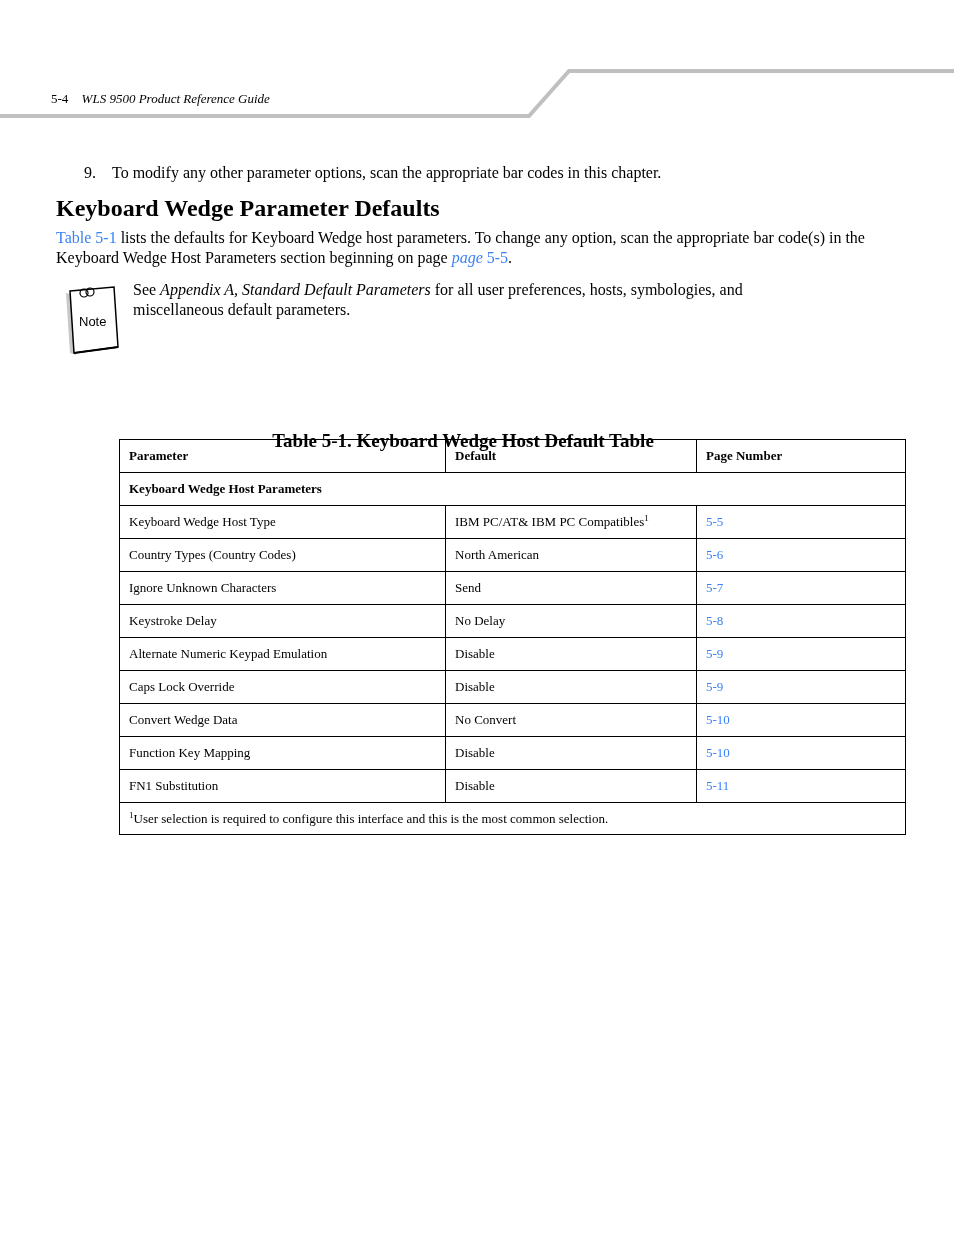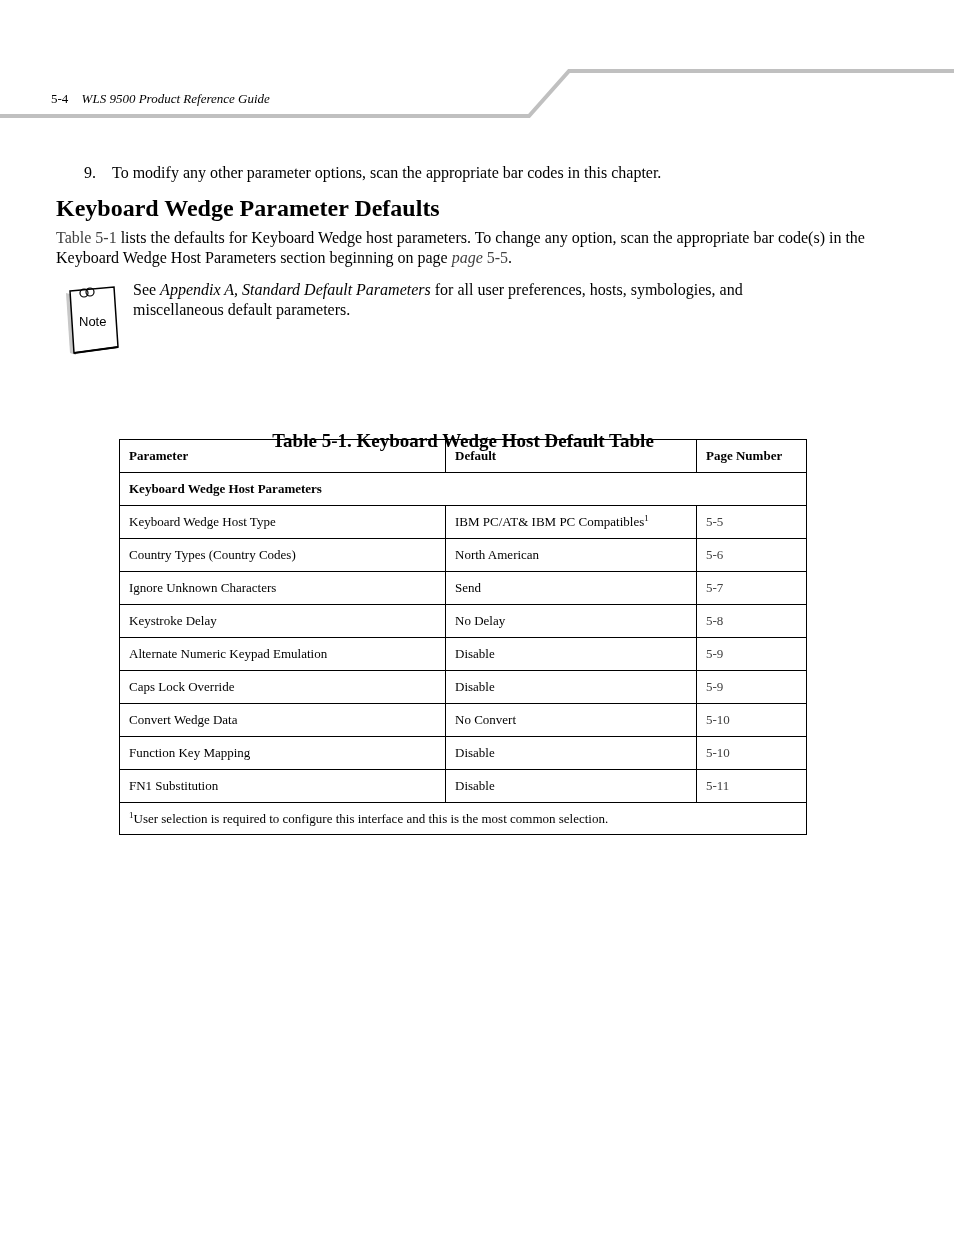--- a/index.html
+++ b/index.html
@@ -18,32 +18,32 @@
     }
     .step .num { display: inline-block; width: 28px; }
     h1 {
       position: absolute; left: 56px; top: 195px; margin: 0;
       font-size: 24px; font-weight: bold; white-space: nowrap;
     }
     .intro {
       position: absolute; left: 56px; top: 228px; width: 830px;
       font-size: 16px; line-height: 20px;
     }
-    a.link { color: #404040; text-decoration: none; }
+    a.link { color: #3b82f6; text-decoration: none; }
     .note-icon { position: absolute; left: 62px; top: 283px; width: 60px; height: 74px; }
     .note-text {
       position: absolute; left: 133px; top: 280px; width: 700px;
       font-size: 16px; line-height: 20px;
     }
     .table-caption {
       position: absolute; left: 0; width: 926px; top: 430px; text-align: center;
       font-size: 19px; font-weight: bold;
     }
     table {
-      position: absolute; left: 119px; top: 439px; width: 688px;
+      position: absolute; left: 119px; top: 439px; width: 787px;
       border-collapse: collapse; font-size: 13px;
     }
     td, th {
       border: 1px solid #000; padding: 0 9px; height: 32px; text-align: left; vertical-align: middle;
       font-weight: normal;
     }
     th { font-weight: bold; }
     .col1 { width: 307px; }
     .col2 { width: 232px; }
     .section-row td { font-weight: bold; }

